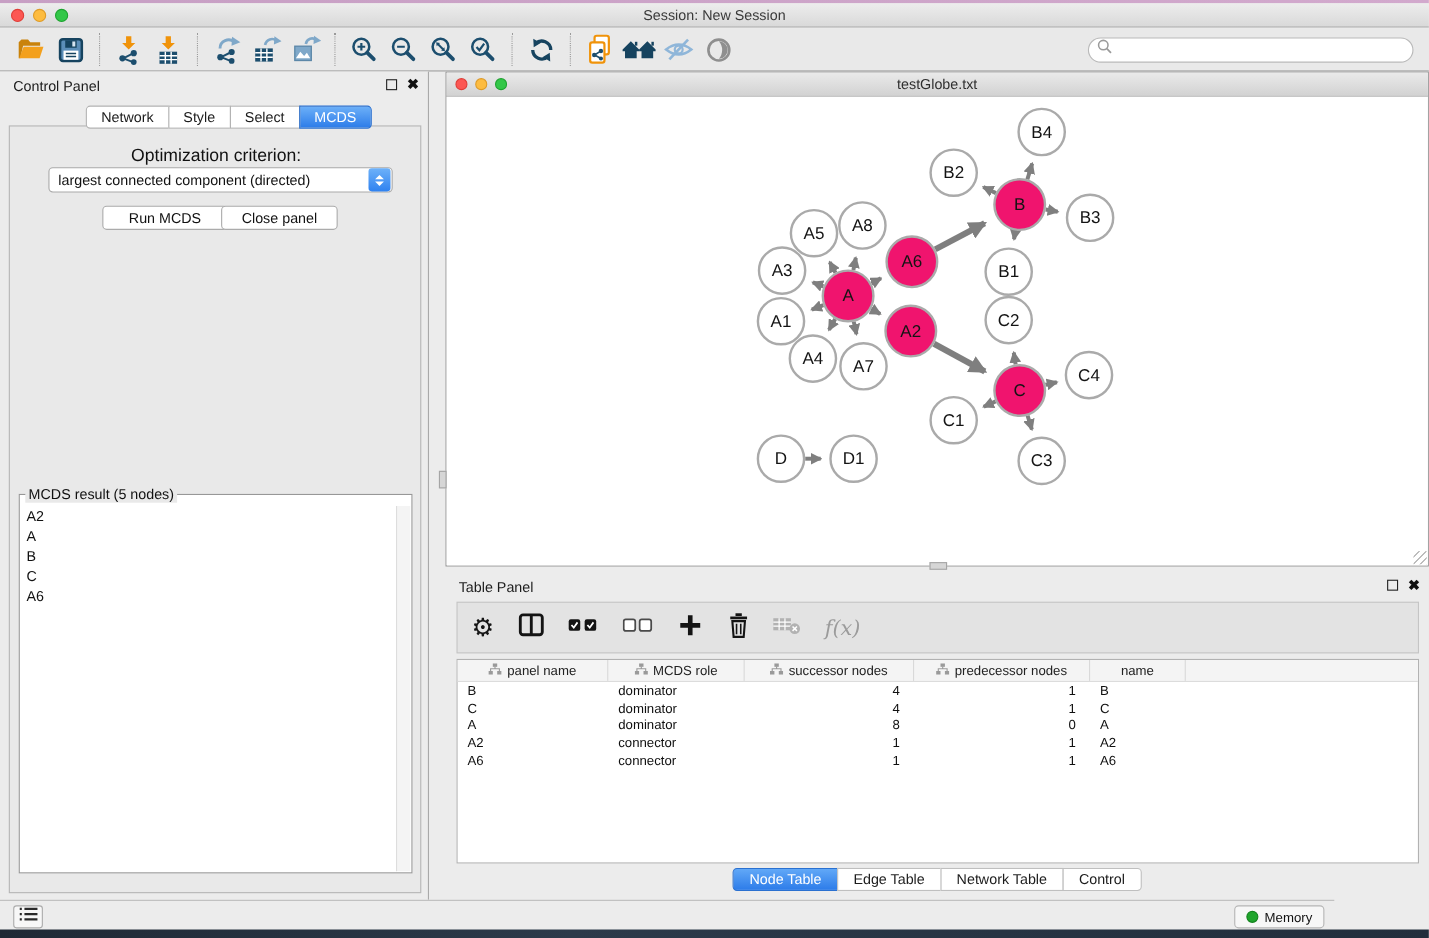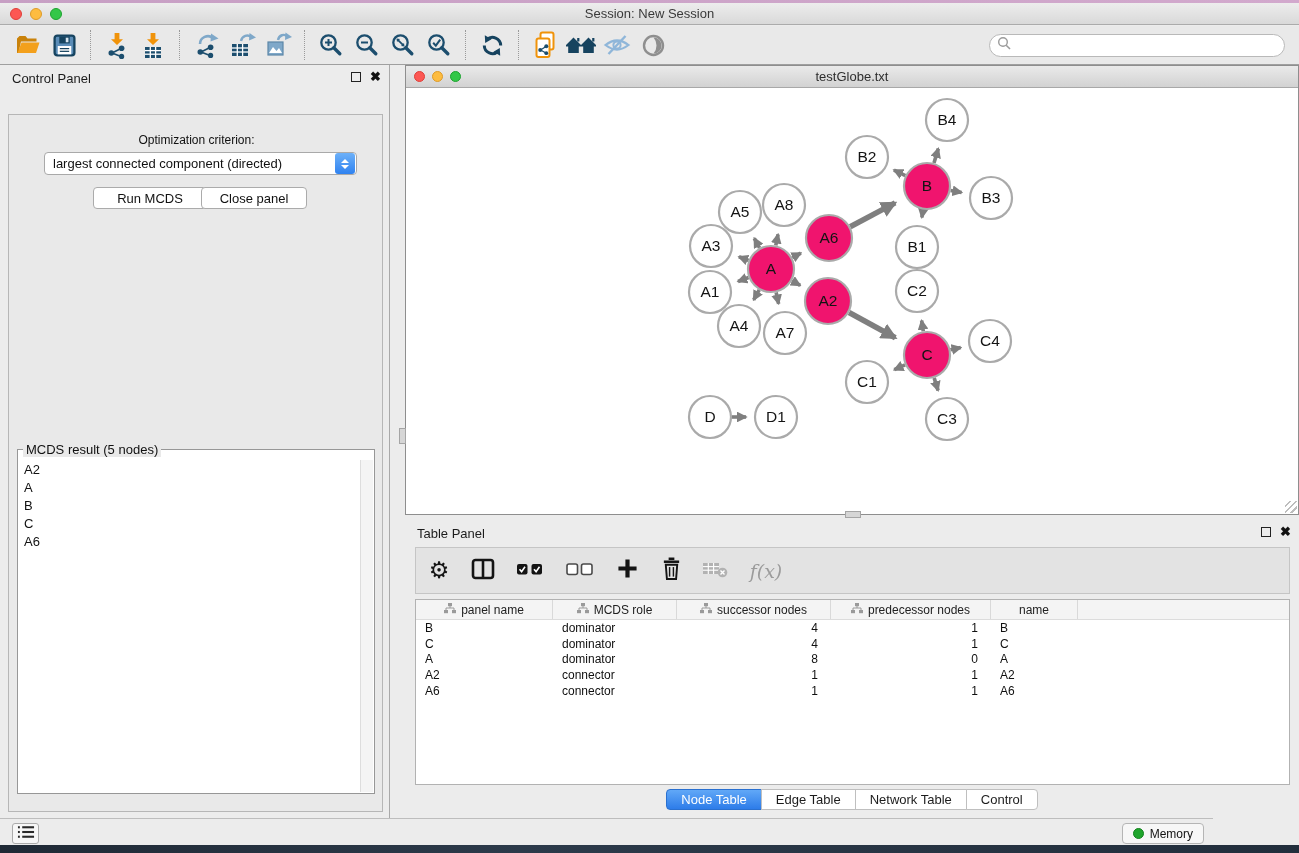--- a/index.html
+++ b/index.html
@@ -37,21 +37,21 @@
 
   #cp-content { position:absolute; left:8px; top:49px; width:375px; height:698px;
     background:#e9e9e9; border:1px solid #b6b6b6; }
   #cp-tabs { position:absolute; left:78px; top:31px; display:flex; z-index:3; }
   .cp-tab { height:21px; background:#fff; border:1px solid #b3b3b3; margin-left:-1px;
     font-size:13px; color:#1c1c1c; display:flex; align-items:center; justify-content:center; padding:0 13px; }
   .cp-tab:first-child { border-radius:4px 0 0 4px; margin-left:0; }
   .cp-tab:last-child { border-radius:0 4px 4px 0; }
   .cp-tab.selected { background:linear-gradient(#6cb0f8,#2d7ce9); border-color:#2a70d0; color:#fff; }
 
-  #opt-label { position:absolute; left:0; width:375px; top:18px; text-align:center; font-size:12px; color:#111; }
+  #opt-label { position:absolute; left:0; width:375px; top:18px; text-align:center; font-size:16px; color:#111; }
   #criterion-select { position:absolute; left:35px; top:37px; width:313px; height:23px; background:#fff;
     border:1px solid #a9a9a9; border-radius:4px; display:flex; align-items:center; cursor:default; }
   #criterion-select .val { font-size:13px; color:#111; padding-left:8px; flex:1; white-space:nowrap; overflow:hidden; }
   #criterion-select .stepper { width:20px; height:21px; border-radius:3px; margin-right:1px;
     background:linear-gradient(#6db1f9,#2f82f0); display:flex; flex-direction:column; align-items:center; justify-content:center; gap:2px; }
   .chev-up { width:0; height:0; border-left:4px solid transparent; border-right:4px solid transparent; border-bottom:4px solid #fff; }
   .chev-dn { width:0; height:0; border-left:4px solid transparent; border-right:4px solid transparent; border-top:4px solid #fff; }
 
   .cp-btn { position:absolute; top:72px; height:22px; background:#fff; border:1px solid #ababab; border-radius:4px;
     font-size:13px; color:#111; display:flex; align-items:center; justify-content:center; }
@@ -321,20 +321,34 @@
         </svg></span>
     <input type="text" placeholder="" style="">
   </div>
 </div>
 
 <div id="control-panel" class="abs">
   <div class="panel-header">Control Panel</div>
   <div class="panel-icons">
     <div class="float-ico"></div>
     <div class="close-ico">✖</div>
+  </div>
+  <div id="cp-tabs">
+    <div class="cp-tab">
+        <span>Network</span>
+      </div>
+    <div class="cp-tab">
+        <span>Style</span>
+      </div>
+    <div class="cp-tab">
+        <span>Select</span>
+      </div>
+    <div class="cp-tab selected">
+        <span>MCDS</span>
+      </div>
   </div>
   <div id="cp-content">
     <div id="opt-label">Optimization criterion:</div>
     <div id="criterion-select">
       <div class="val">largest connected component (directed)</div>
       <div class="stepper">
           <div class="chev-up"></div>
           <div class="chev-dn"></div>
         </div>
     </div>

